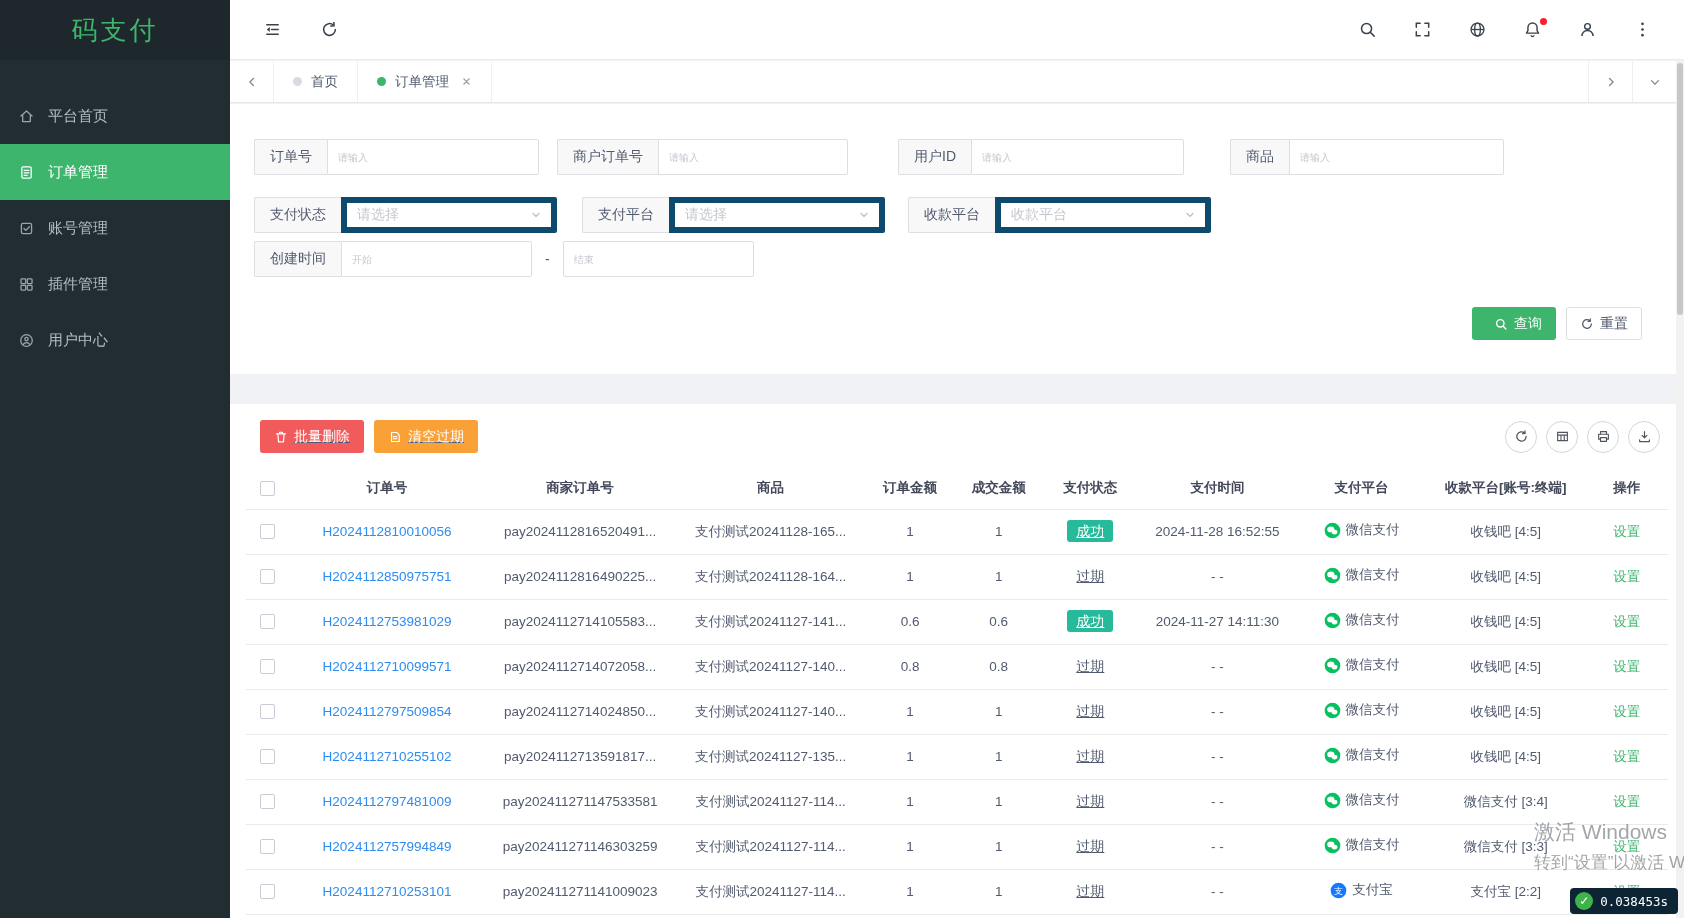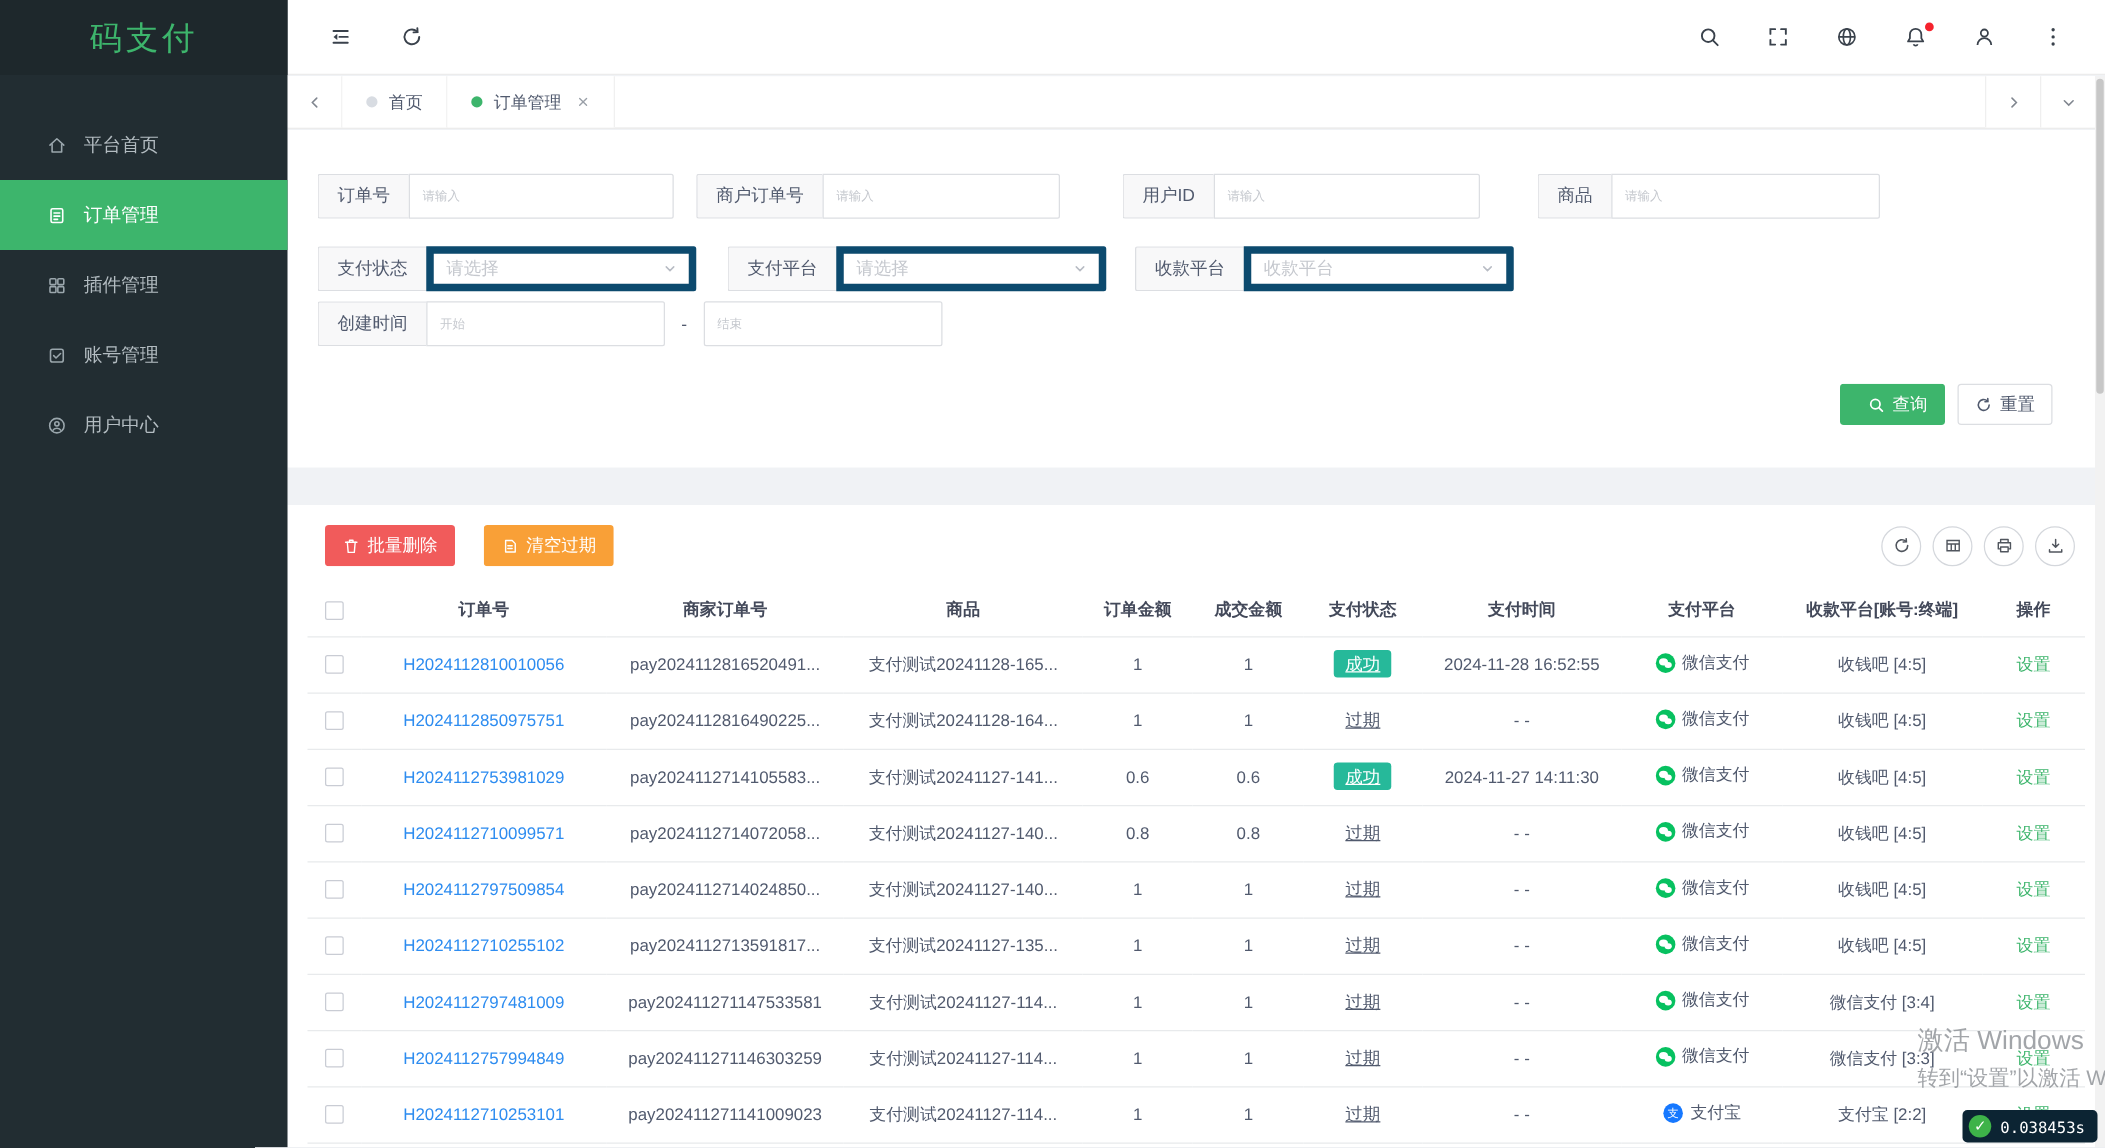--- a/index.html
+++ b/index.html
@@ -8,21 +8,21 @@
     position:relative; width:1684px; height:918px; overflow:hidden;
     background:#f0f2f5; font-family:"Liberation Sans","DejaVu Sans",sans-serif;
     color:#515a6e; font-size:14px;
   }
   svg { display:block; }
 
   
   .sidebar { position:absolute; left:0; top:0; width:230px; height:100%; background:#222d32; z-index:5; }
   .logo { height:60px; line-height:60px; text-align:center; color:#3db56c; font-size:26px; font-weight:normal; letter-spacing:3px; background:#1e282c; }
   .menu { padding-top:28px; }
-  .menu-item { height:56px; display:flex; align-items:center; gap:13px; padding-left:37px; color:#b3bcc1; font-size:15px; cursor:pointer; }
+  .menu-item { height:56px; display:flex; align-items:center; gap:13px; padding-left:18px; color:#b3bcc1; font-size:15px; cursor:pointer; }
   .menu-item .mi-icon { width:17px; height:17px; color:#9aa6ac; }
   .menu-item.active { background:#3db56c; color:#fff; }
   .menu-item.active .mi-icon { color:#fff; }
 
   
   .topbar { position:absolute; left:230px; top:0; right:0; height:60px; background:#fff; border-bottom:1px solid #ececec; display:flex; align-items:center; justify-content:space-between; z-index:4; }
   .tb-left { display:flex; align-items:center; gap:38px; padding-left:33px; }
   .tb-right { display:flex; align-items:center; gap:36px; padding-right:32px; }
   .tb-ic { width:19px; height:19px; color:#3a424c; cursor:pointer; position:relative; }
   .bell-wrap { position:relative; }
@@ -62,21 +62,21 @@
   .f-actions { display:flex; justify-content:flex-end; gap:10px; margin-top:30px; padding-right:10px; }
   .btn { display:inline-flex; align-items:center; gap:6px; height:33px; padding:0 13px; border-radius:3px; font-size:14px; border:1px solid transparent; cursor:pointer; background:#fff; color:#515a6e; }
   .btn .b-ic { width:14px; height:14px; }
   .btn-green { background:#3db56c; color:#fff;padding-left:21px; }
   .btn-plain { border-color:#dcdee2; }
   .btn-red { background:#f15b5b; color:#fff; }
   .btn-orange { background:#f9a037; color:#fff; }
 
   
   .t-toolbar { display:flex; align-items:center; justify-content:space-between; padding:0 8px 0 14px; }
-  .t-left { display:flex; gap:23px; }
+  .t-left { display:flex; gap:10px;text-decoration:underline; }
   .icon-btns { display:flex; gap:9px; }
   .icon-btn { width:32px; height:32px; border-radius:50%; border:1px solid #d4d7dc; background:#fff; display:flex; align-items:center; justify-content:center; color:#51565e; cursor:pointer; }
   .icon-btn svg { width:15px; height:15px; }
 
   
   .otable { width:100%; border-collapse:collapse; table-layout:fixed; margin-top:14px; }
   .otable th, .otable td { height:45px; text-align:center; font-size:13.5px; color:#515a6e; border-bottom:1px solid #e8eaec; overflow:hidden; white-space:nowrap; text-overflow:ellipsis; padding:0 4px; }
   .otable thead th { font-weight:bold; color:#43495a; height:42px; }
   .checkbox { display:inline-block; width:15px; height:15px; border:1px solid #c9ccd4; border-radius:2px; background:#fff; vertical-align:middle; cursor:pointer; }
   .olink { color:#2d8cf0; text-decoration:none; cursor:pointer; }
@@ -121,37 +121,37 @@
         <span class="mi-icon">
           <svg viewBox="0 0 20 20" fill="none" stroke="currentColor" stroke-width="1.5" stroke-linecap="round" stroke-linejoin="round">
               <rect x="4.5" y="3.5" width="11" height="13" rx="1.5"></rect>
               <path d="M7.3 7.5h5.4M7.3 10.5h5.4M7.3 13.5h3.4"></path>
             </svg>
         </span>
         <span>订单管理</span>
       </div>
       <div class="menu-item">
         <span class="mi-icon">
+          <svg viewBox="0 0 20 20" fill="none" stroke="currentColor" stroke-width="1.5" stroke-linecap="round" stroke-linejoin="round">
+              <rect x="4" y="4" width="12" height="12" rx="2"></rect>
+              <path d="M7 10l2.2 2.2L13.5 8"></path>
+            </svg>
+        </span>
+        <span>账号管理</span>
+      </div>
+      <div class="menu-item">
+        <span class="mi-icon">
           <svg viewBox="0 0 20 20" fill="none" stroke="currentColor" stroke-width="1.5">
               <rect x="3.5" y="3.5" width="5.6" height="5.6" rx="1"></rect>
               <rect x="10.9" y="3.5" width="5.6" height="5.6" rx="1"></rect>
               <rect x="3.5" y="10.9" width="5.6" height="5.6" rx="1"></rect>
               <rect x="10.9" y="10.9" width="5.6" height="5.6" rx="1"></rect>
             </svg>
         </span>
         <span>插件管理</span>
-      </div>
-      <div class="menu-item">
-        <span class="mi-icon">
-          <svg viewBox="0 0 20 20" fill="none" stroke="currentColor" stroke-width="1.5" stroke-linecap="round" stroke-linejoin="round">
-              <rect x="4" y="4" width="12" height="12" rx="2"></rect>
-              <path d="M7 10l2.2 2.2L13.5 8"></path>
-            </svg>
-        </span>
-        <span>账号管理</span>
       </div>
       <div class="menu-item">
         <span class="mi-icon">
           <svg viewBox="0 0 20 20" fill="none" stroke="currentColor" stroke-width="1.5">
               <circle cx="10" cy="10" r="6.8"></circle>
               <circle cx="10" cy="8.3" r="2"></circle>
               <path d="M6 14.8a4.6 4.6 0 0 1 8 0"></path>
             </svg>
         </span>
         <span>用户中心</span>

